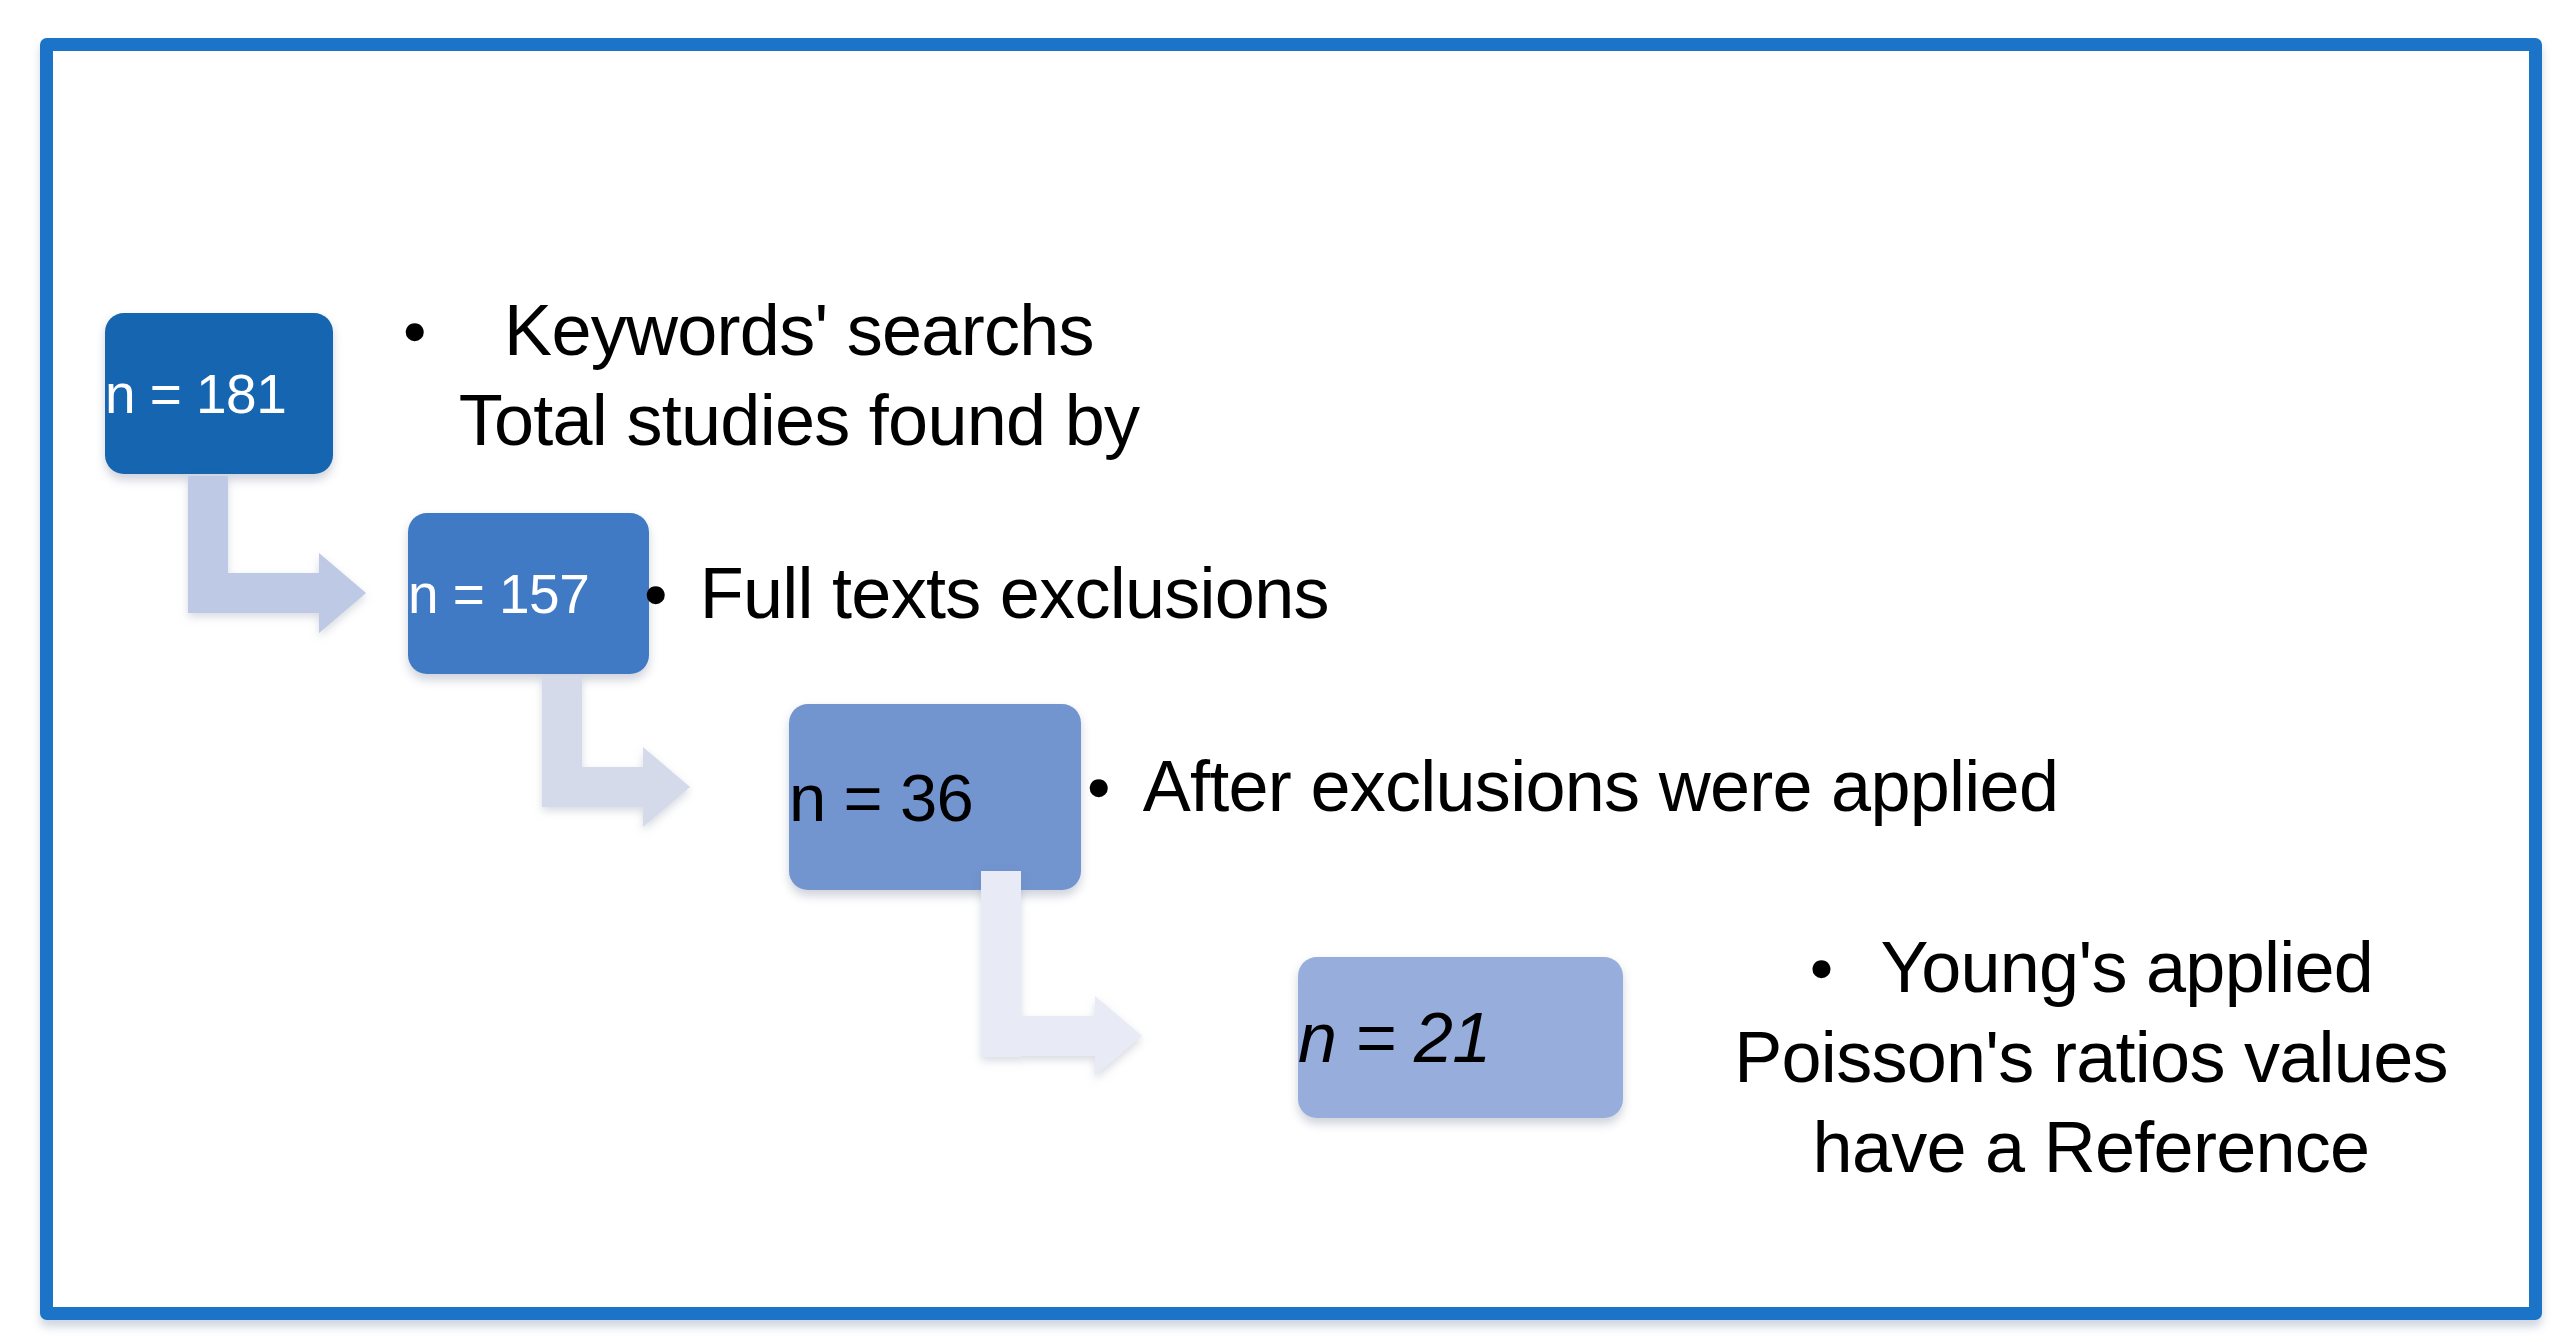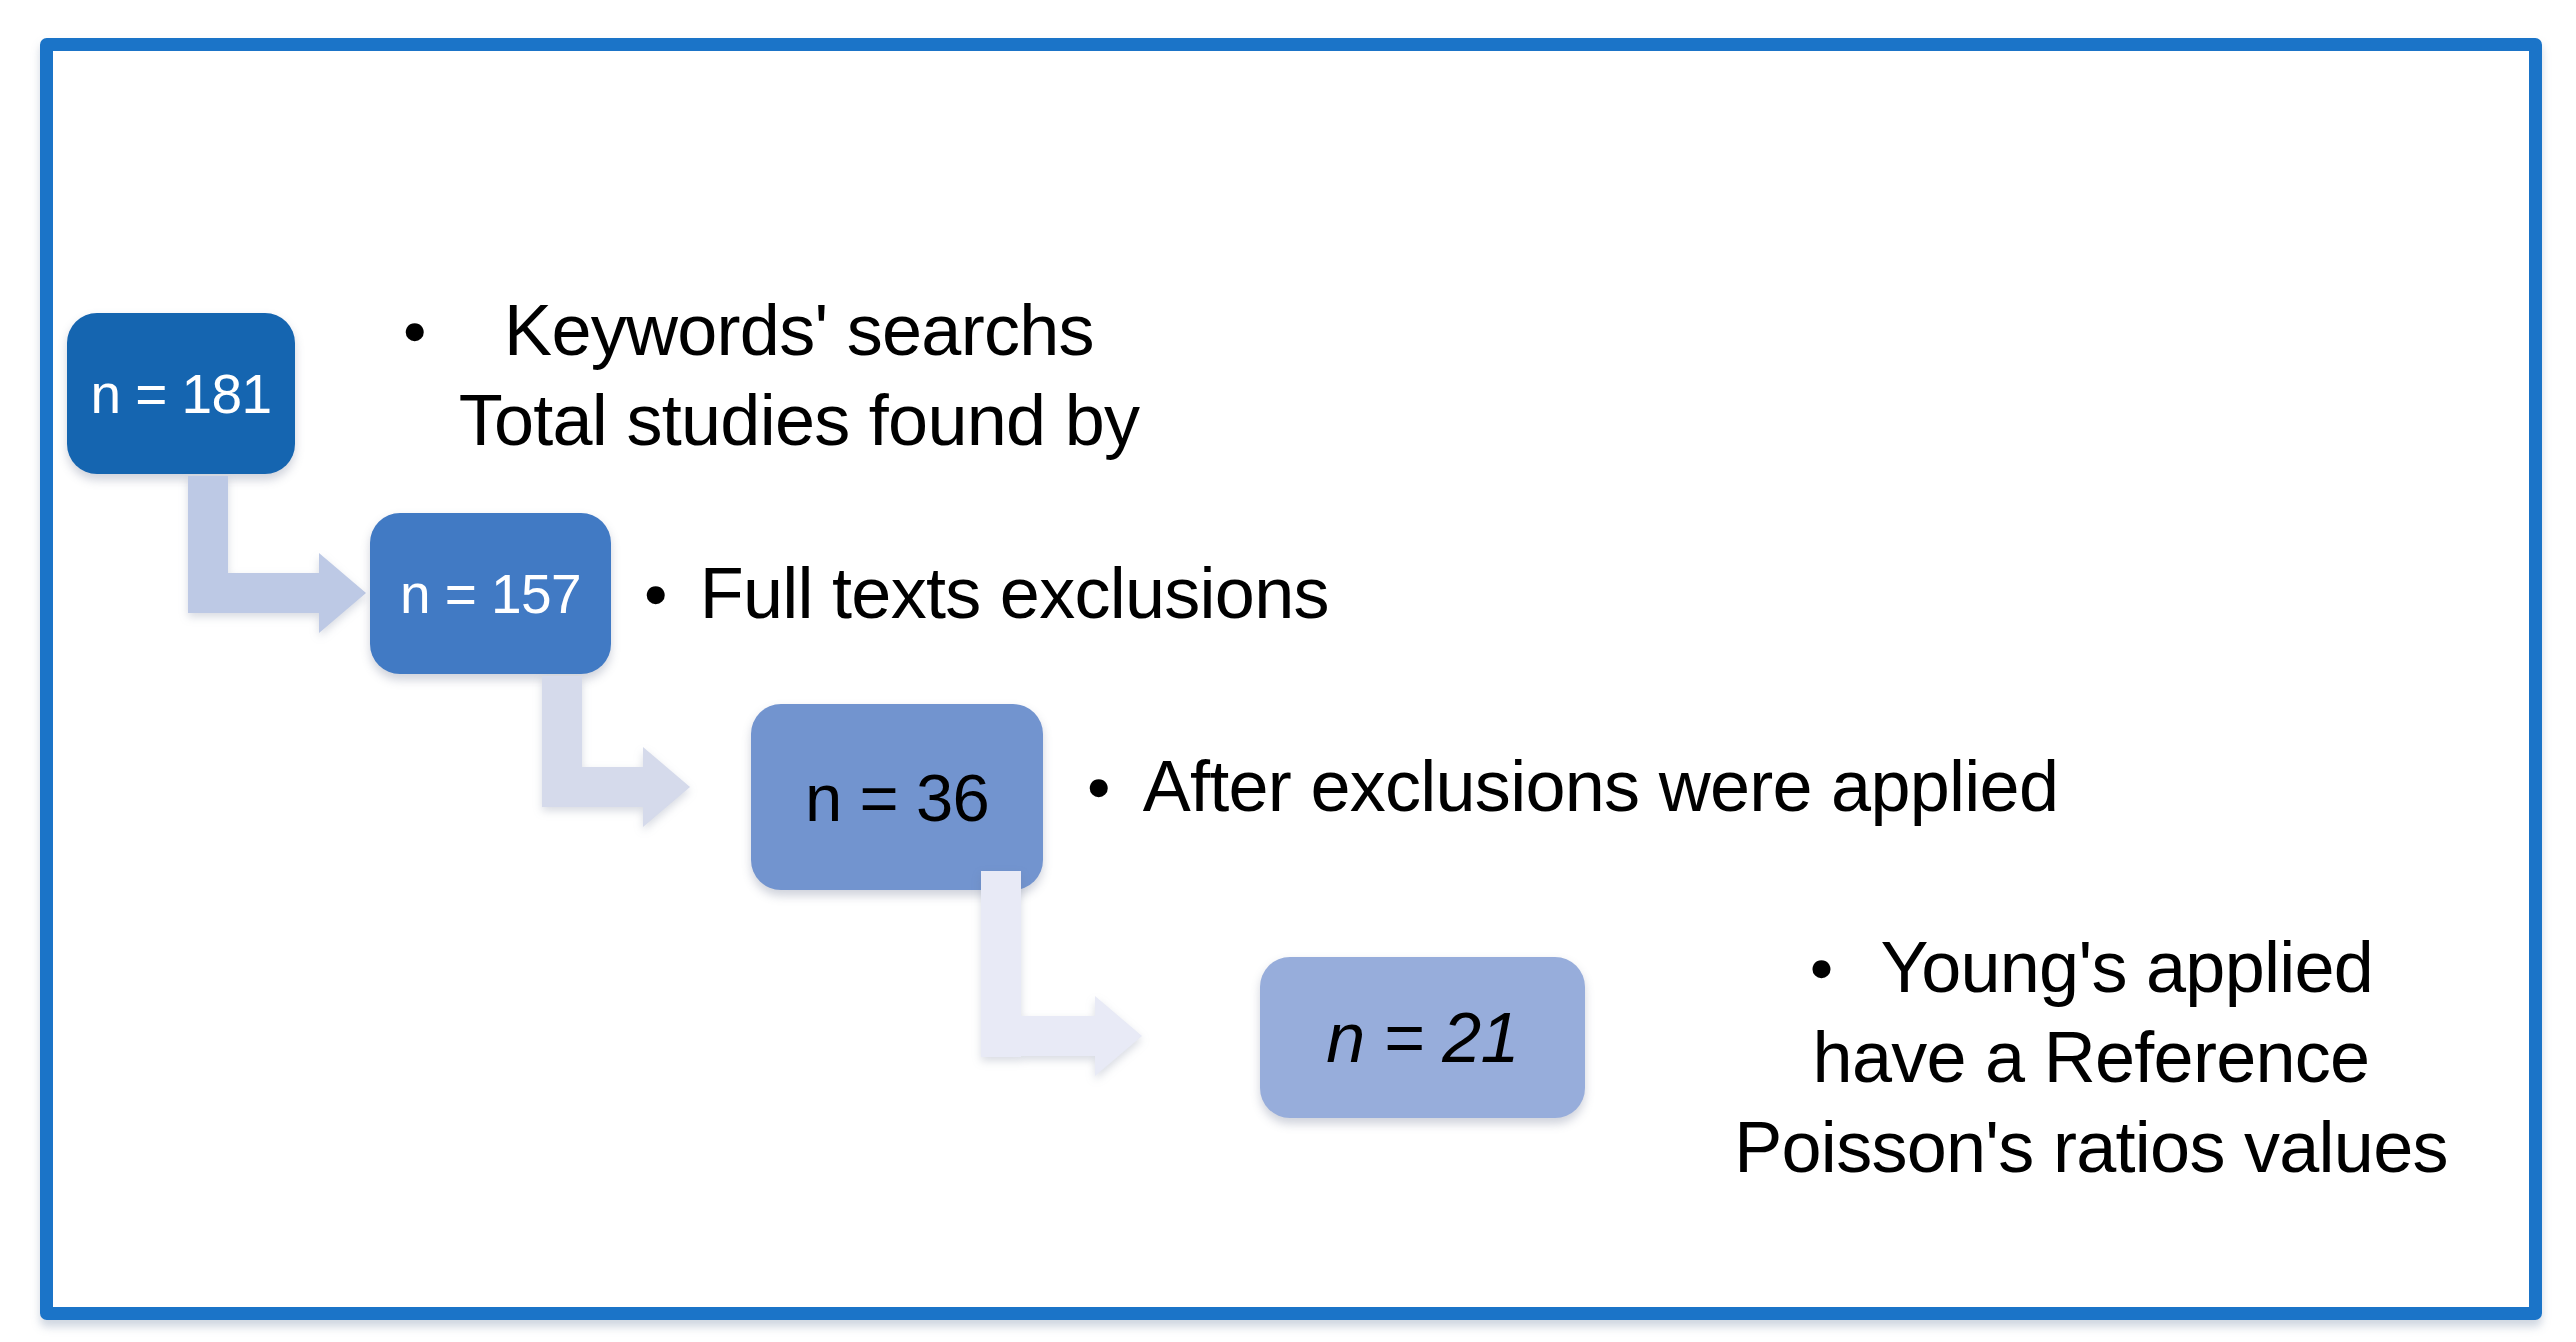--- a/index.html
+++ b/index.html
@@ -8,24 +8,25 @@
     font-family:"Liberation Sans", sans-serif;color:#000;
   }
   
   .frame{
     position:absolute;left:40px;top:38px;width:2502px;height:1282px;
     border:13.4px solid #1B74C8;border-radius:6.7px;box-sizing:border-box;
     box-shadow:0 6.7px 8px rgba(120,140,170,.35);
   }
   
   .count-box{
-    position:absolute;display:flex;align-items:center;justify-content:center;
-    border-radius:30px;letter-spacing:-0.01em;
+    position:absolute;display:flex;align-items:center;
+    border-radius:19px;letter-spacing:-0.01em;
     box-shadow:0 5.4px 9.4px rgba(100,110,140,.30);
     white-space:nowrap;
+    margin-left:38px;
   }
   .box1{left:67px;top:313px;width:228px;height:161px;font-size:55px;}
   .box2{left:370px;top:513px;width:241px;height:161px;font-size:55px;}
   .box3{left:751px;top:704px;width:292px;height:186px;font-size:67px;}
   .box4{left:1260px;top:957px;width:325px;height:161px;font-size:70px;font-style:italic;}
   
   .arrow{position:absolute;filter:drop-shadow(0 4px 4px rgba(100,110,140,.25));}
   .arrow .vbar,.arrow .hbar{position:absolute;}
   .arrow .head{position:absolute;width:0;height:0;
     border-top:40px solid transparent;border-bottom:40px solid transparent;
@@ -120,19 +121,19 @@
   <div class="count-box box4" style="background-color: rgb(151, 173, 219);">
     <span style="color: rgb(0, 0, 0);">n = 21</span>
   </div>
   <div class="bullet-item item4">
     <div class="lines">
       <div class="inline-bullet-row">
         <span class="bullet">●</span>
           <span class="gap"></span>
         <span>Young's applied</span>
       </div>
+      <div>Poisson's ratios values</div>
       <div>have a Reference</div>
-      <div>Poisson's ratios values</div>
     </div>
   </div>
 
 </div>
 
 
 </body></html>

